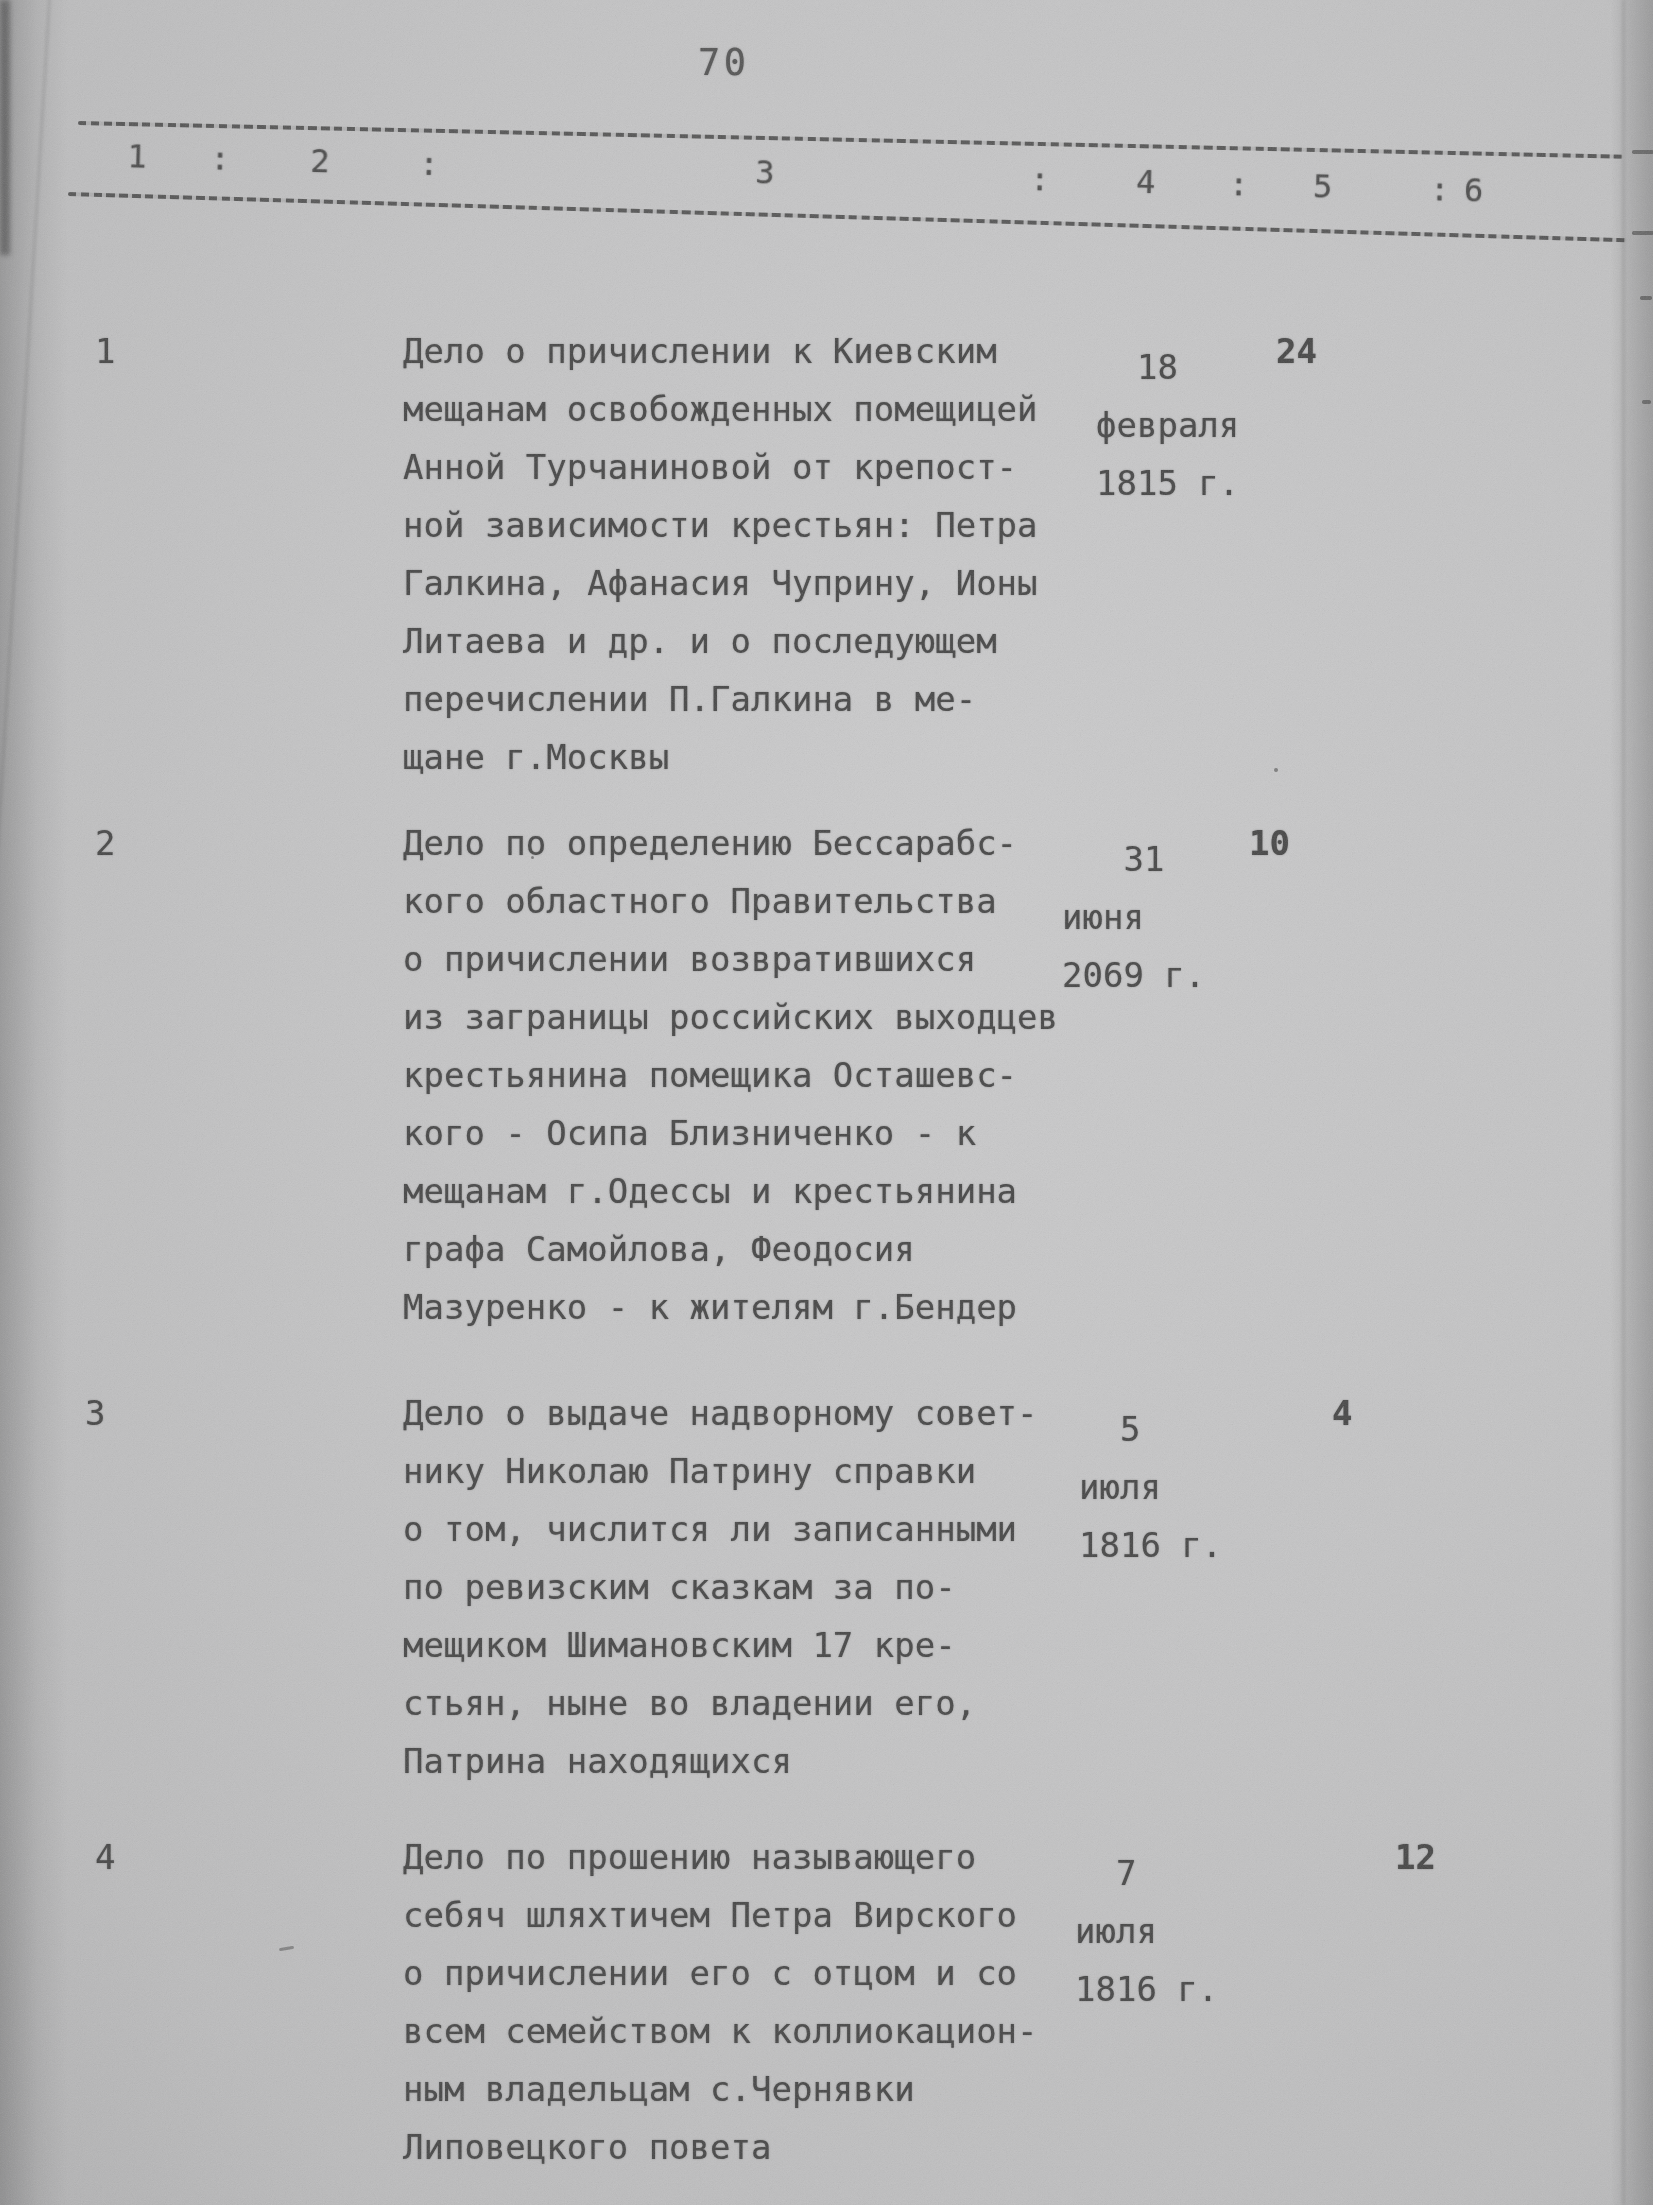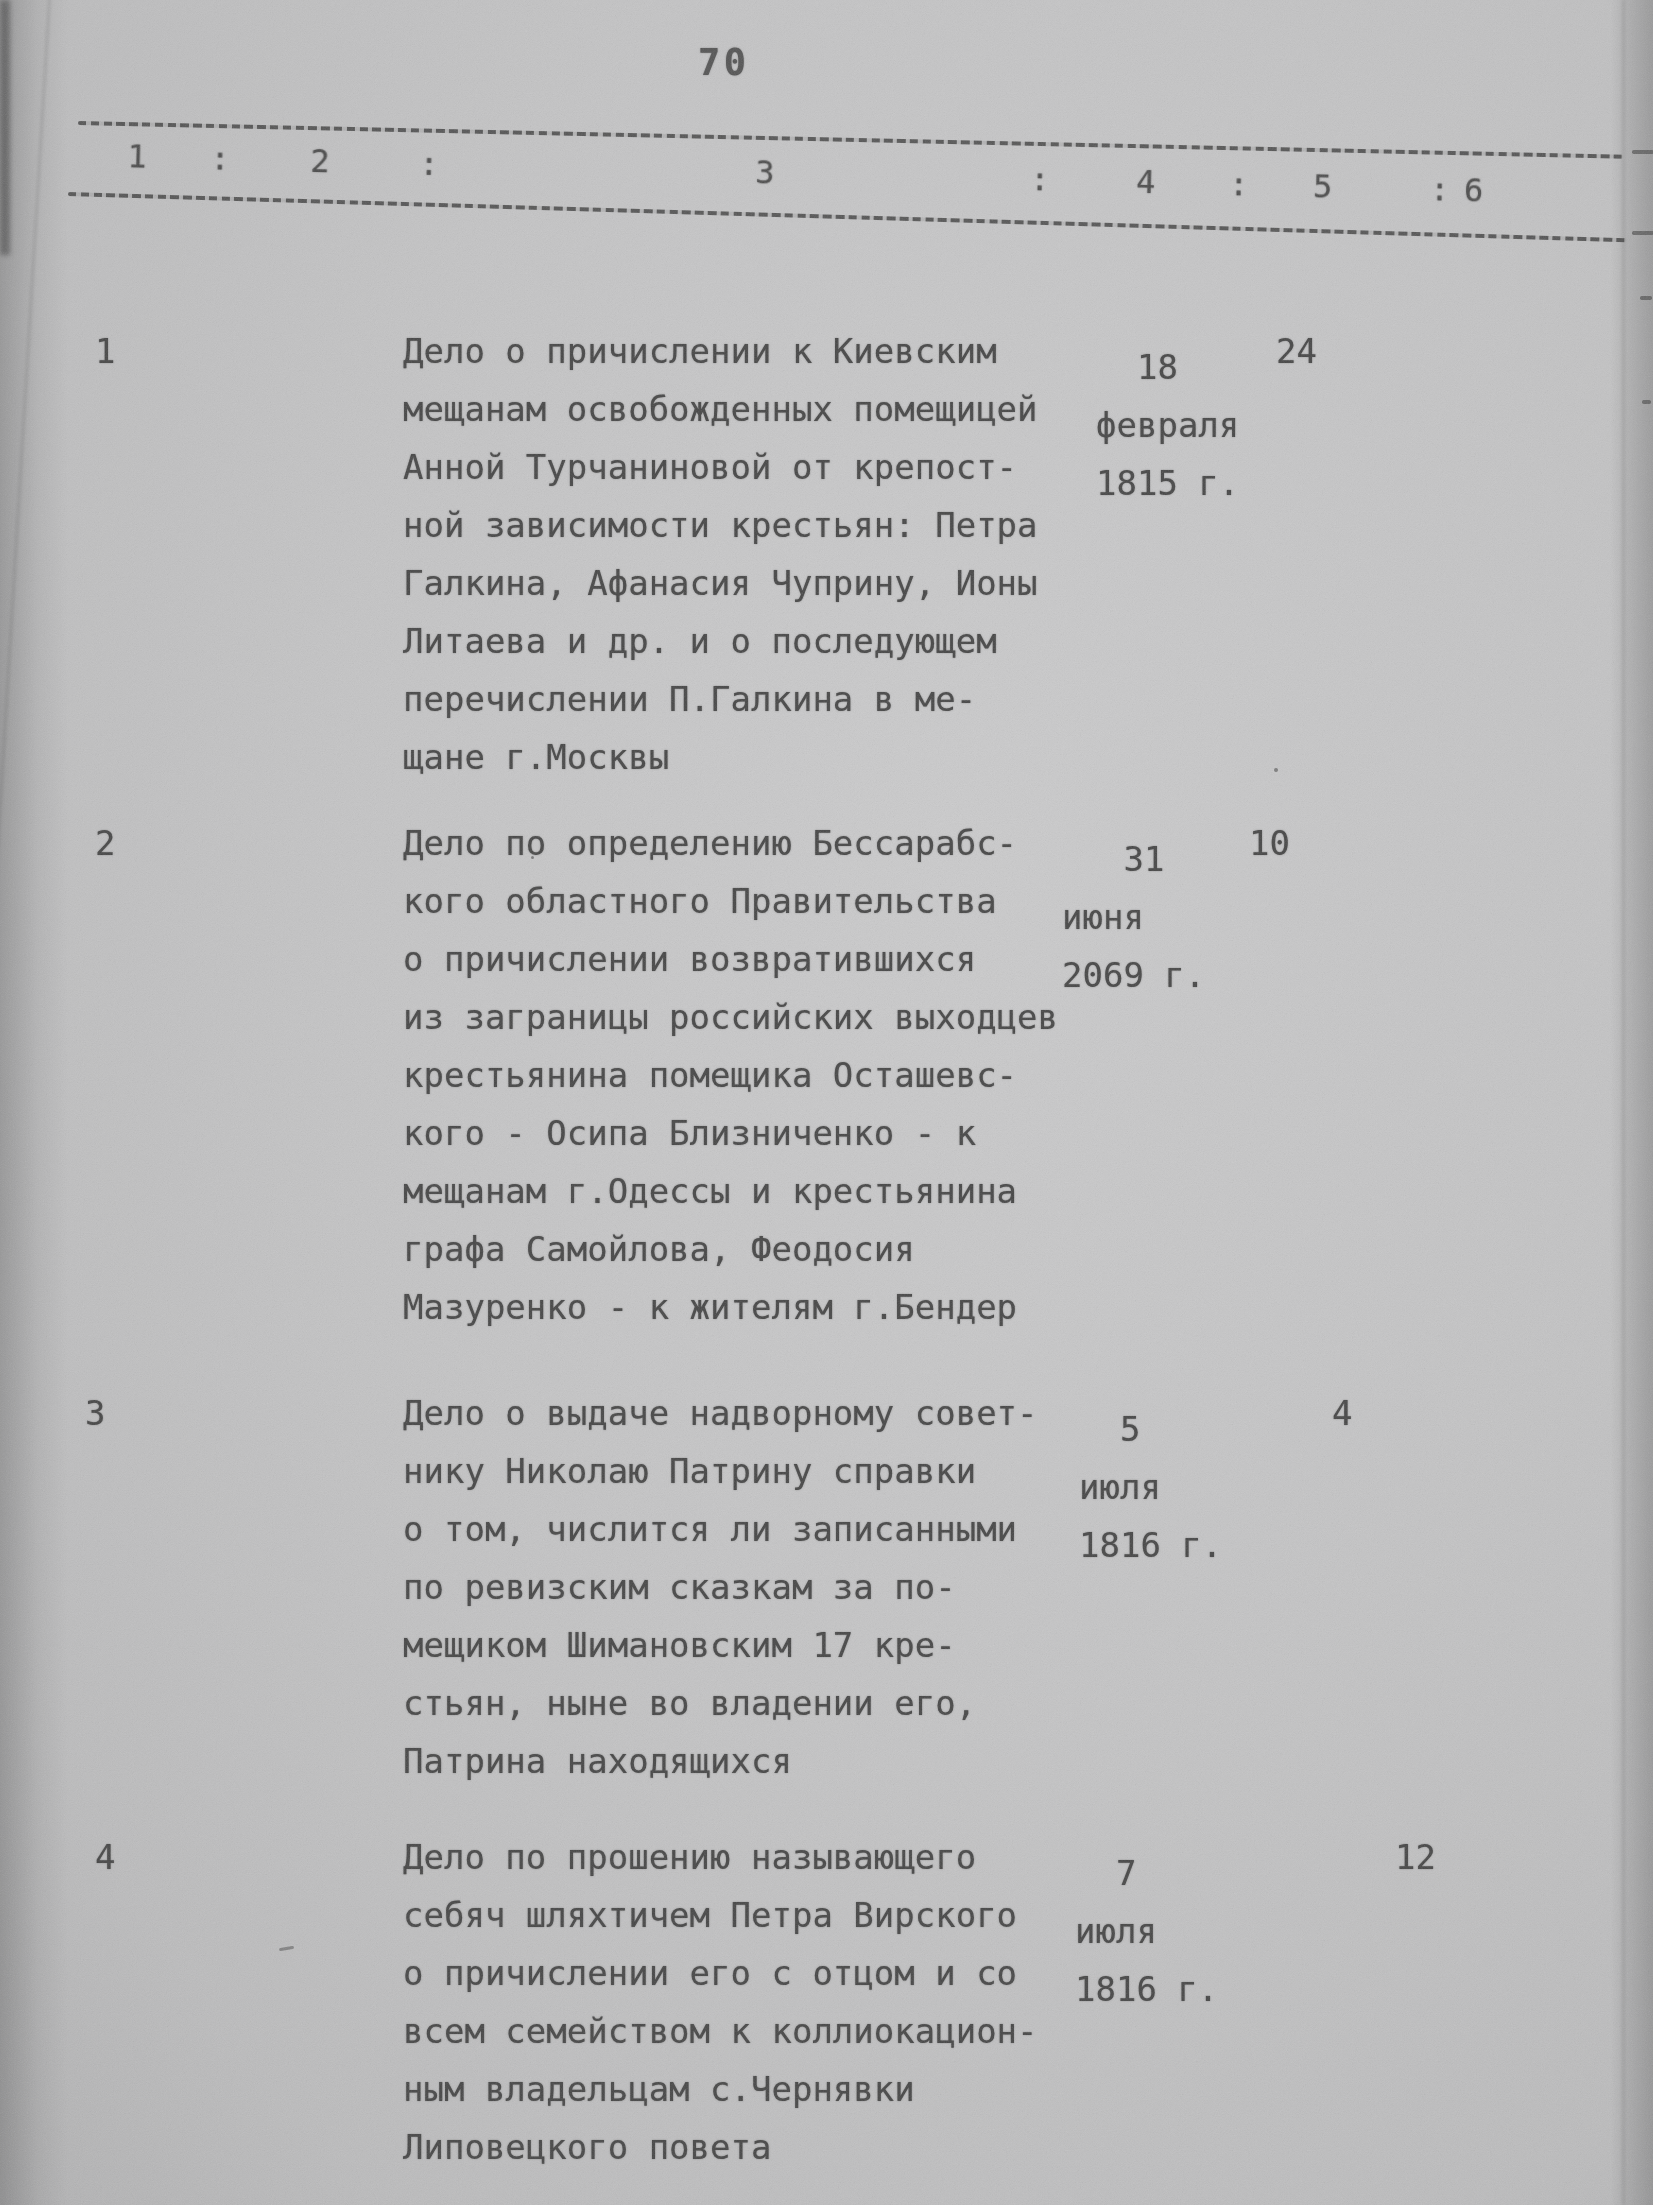--- a/index.html
+++ b/index.html
@@ -13,21 +13,21 @@
     font-family:"DejaVu Sans Mono", monospace;
     color:#474747;
   }
   .txt{
     text-shadow:0 0 1.7px rgba(70,70,70,.55);
     filter:blur(0.3px);
   }
   
   .page-number{
     position:absolute;left:698px;top:41px;
-    font-size:37px;letter-spacing:3.4px;color:#555;font-weight:bold;
+    font-size:37px;letter-spacing:3.4px;color:#555;
   }
   
   .rule{
     position:absolute;height:4.3px;
     background:repeating-linear-gradient(90deg,#444 0 8.5px,rgba(68,68,68,.15) 8.5px 12.8px);
     opacity:.85;filter:blur(0.5px);
     transform-origin:left center;
     border-radius:2.6px;
   }
   .rule-top{left:78px;top:121px;width:1545px;transform:rotate(1.25deg);}
@@ -40,21 +40,21 @@
   }
   .header-row span{position:absolute;top:0;}
   .h1{left:128px;} .hc1{left:211px;} .h2{left:311px;} .hc2{left:420px;}
   .h3{left:756px;} .hc3{left:1031px;} .h4{left:1137px;} .hc4{left:1230px;}
   .h5{left:1314px;} .hc5{left:1431px;} .h6{left:1465px;}
   
   .entry{position:absolute;left:0;width:1654px;font-size:34px;line-height:58px;}
   .entry .no{position:absolute;left:95px;top:0;}
   .entry .desc{position:absolute;left:374px;top:0;white-space:pre-line;width:766px;margin-left:29px;}
   .entry .date{position:absolute;top:16px;white-space:pre;}
-  .entry .sheets{position:absolute;top:0;}
+  .entry .sheets{position:absolute;top:0;font-weight:bold;}
   .entry-1{top:322px;} .entry-1 .date{left:1096px;} .entry-1 .sheets{left:1276px;}
   .entry-2{top:814px;} .entry-2 .date{left:1062px;} .entry-2 .sheets{left:1249px;text-align:center;}
   .entry-3{top:1384px;} .entry-3 .no{left:85px;} .entry-3 .date{left:1079px;} .entry-3 .sheets{left:1332px;}
   .entry-4{top:1828px;} .entry-4 .date{left:1075px;} .entry-4 .sheets{left:1384px;margin-left:11px;}
   
   .fold-left{
     position:absolute;left:0;top:0;width:68px;height:2205px;
     background:linear-gradient(90deg,rgba(0,0,0,.20),rgba(0,0,0,.06) 55%,rgba(0,0,0,0));
     pointer-events:none;
   }

